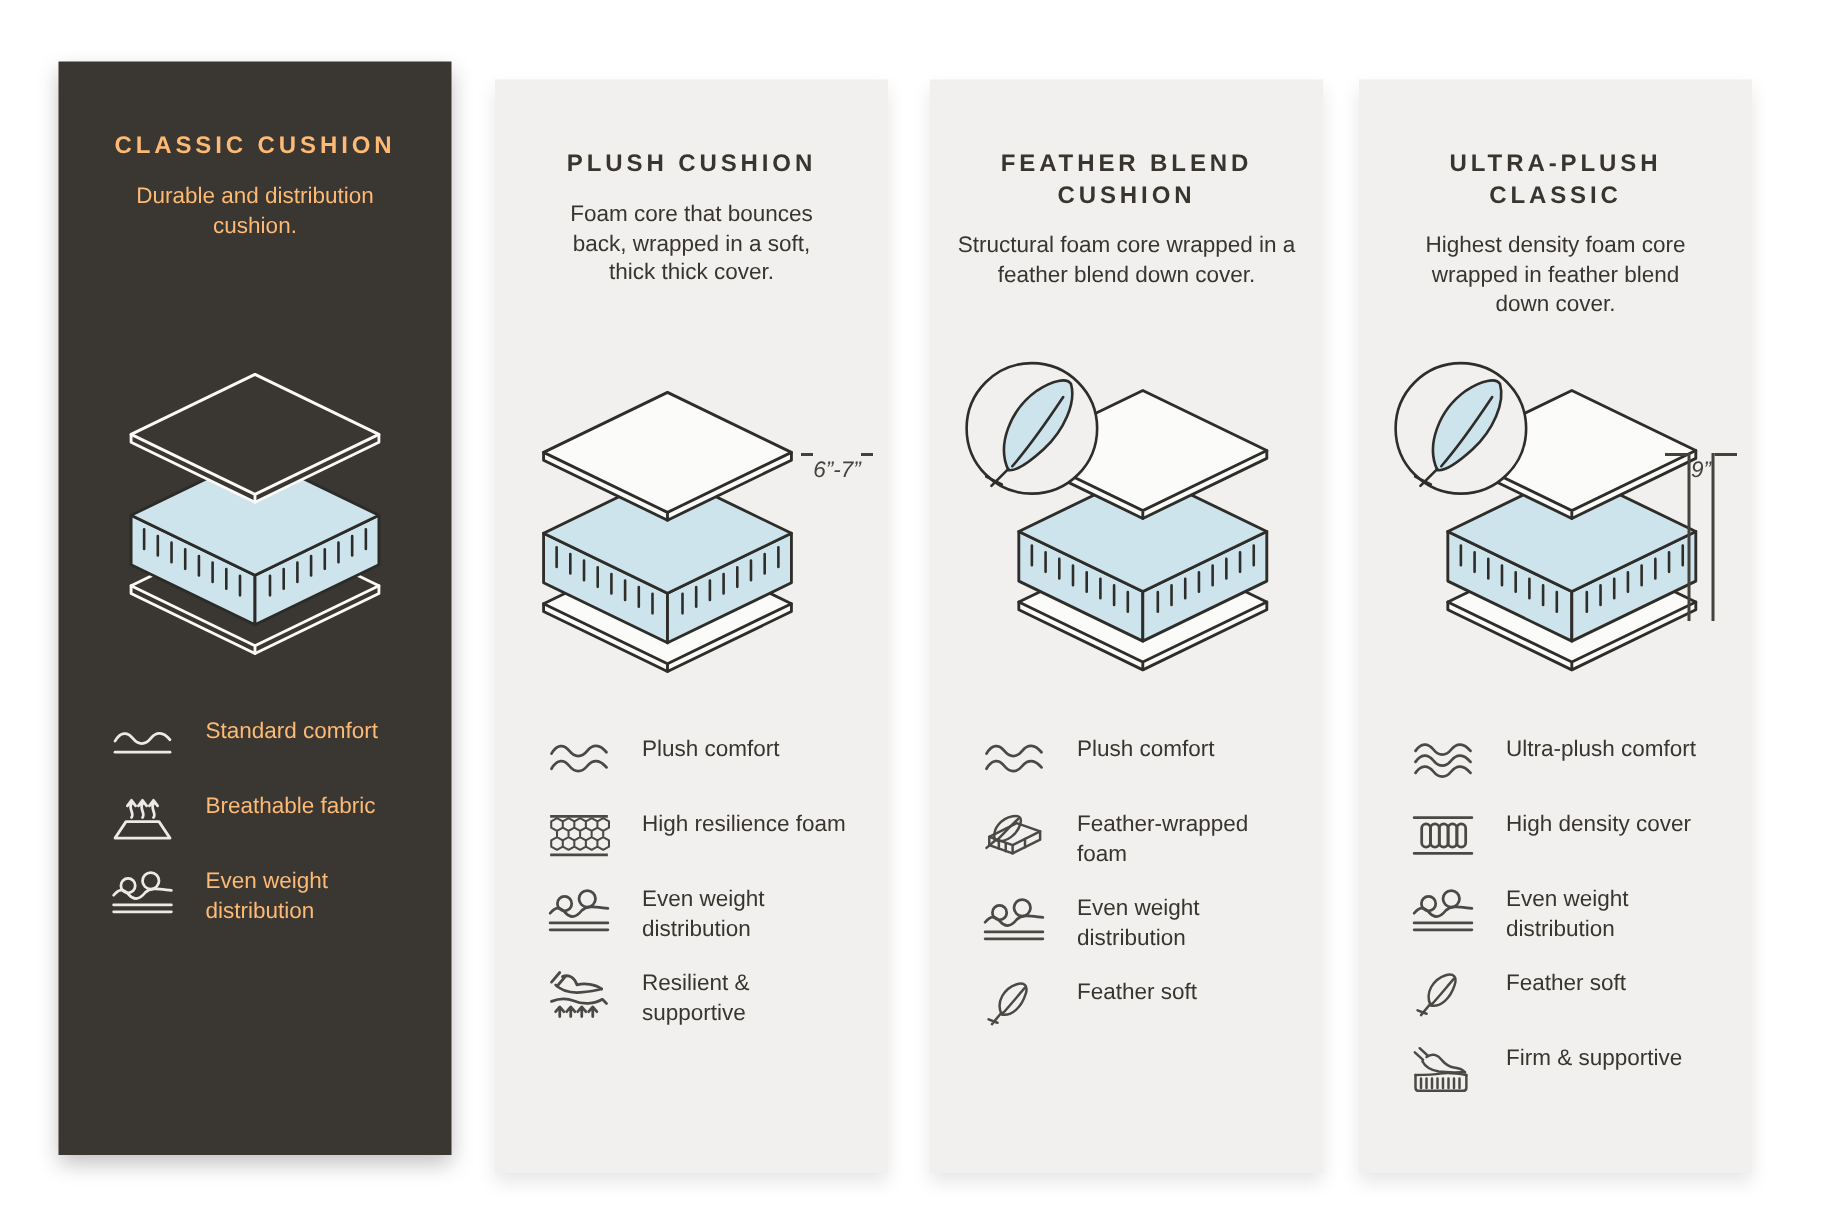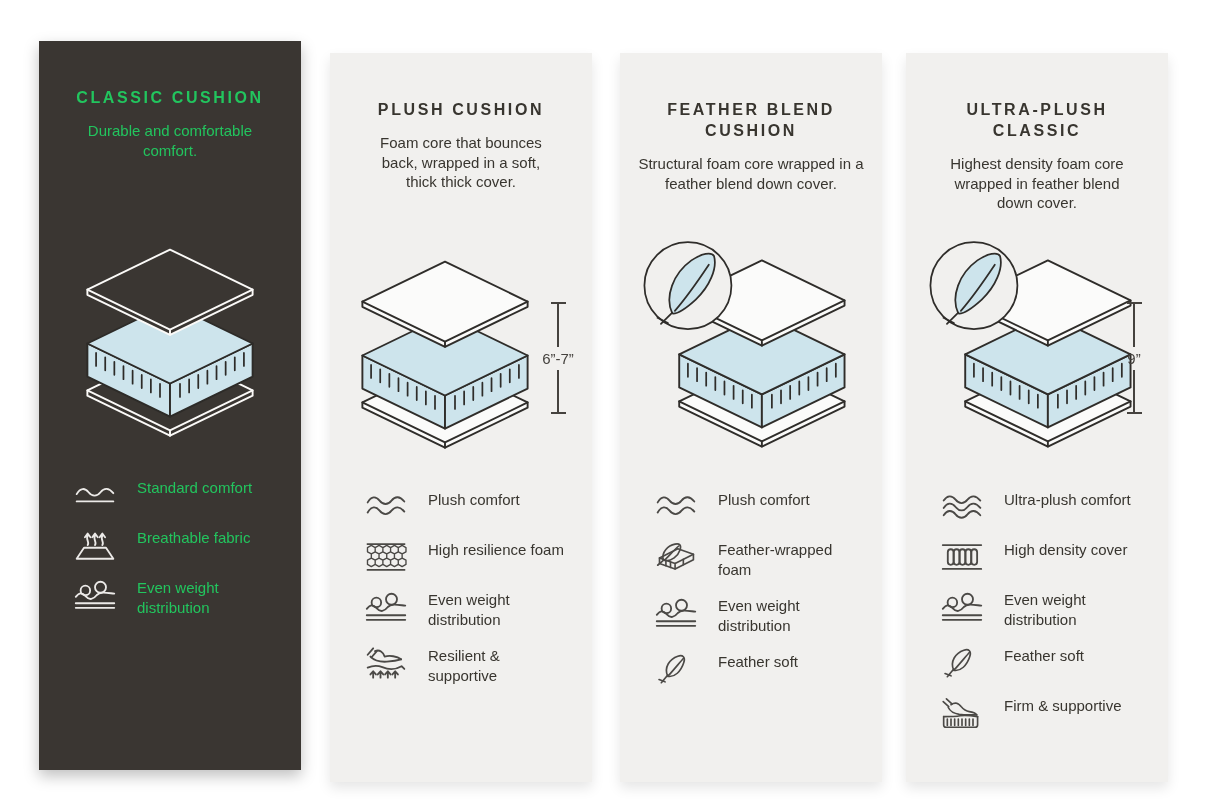--- a/index.html
+++ b/index.html
@@ -1,38 +1,38 @@
 <!DOCTYPE html>
 <html><head>
 <meta charset="utf-8">
 <style>
   html,body{margin:0;padding:0;background:#ffffff;}
   .stage{position:relative;width:1214px;height:810px;background:#ffffff;
          font-family:"Liberation Sans",sans-serif;overflow:hidden;}
   .panel{position:absolute;top:41px;width:262px;height:729px;box-sizing:border-box;}
-  .panel--dark{background:#3a3632;color:#22c55e;box-shadow:0 6px 14px rgba(0,0,0,.25);
+  .panel--dark{background:#3a3632;color:#fdba74;box-shadow:0 6px 14px rgba(0,0,0,.25);
     --plate-fill:#3a3632;--plate-stroke:#fbfaf8;--foam-stroke:#2d2b28;--foam-fill:#cde4ec;
     --icon-stroke:#eceae8;--dim:#f4f3f1;}
   .panel--light{background:#f1f0ee;color:#38352f;box-shadow:0 6px 12px rgba(0,0,0,.10);margin-top:12px;
     --plate-fill:#fbfbfa;--plate-stroke:#2f2d2a;--foam-stroke:#2f2d2a;--foam-fill:#cde4ec;
     --badge-fill:#f1f0ee;--badge-stroke:#2f2d2a;--icon-stroke:#4b4946;--dim:#45423e;}
   .p1{left:39px;} .p2{left:330px;} .p3{left:620px;} .p4{left:906px;}
   .header{position:absolute;top:46px;left:14px;right:14px;text-align:center;}
   .title{font-size:16px;font-weight:700;letter-spacing:2.6px;line-height:21px;margin:0;}
   .desc{margin:13px auto 0;font-size:15px;line-height:19.5px;}
   .p1 .desc{max-width:168px;} .p2 .desc{max-width:188px;}
   .p3 .desc{max-width:230px;} .p4 .desc{max-width:202px;}
   .diagram{position:absolute;top:185px;left:0;right:0;height:256px;
            display:flex;justify-content:flex-start;}
   .stack-svg{display:block;}
   .p1 .stack-svg{margin:20px 0 0 31px;}
   .p2 .stack-svg{margin:20px 0 0 15px;}
   .p3 .stack-svg,.p4 .stack-svg{margin:-2px 0 0 20px;}
   .dim{position:absolute;right:10px;top:64px;height:112px;width:48px;
-       display:flex;flex-direction:column;align-items:center;}
+       display:flex;flex-direction:row;font-style:italic;}
   .dim-cap{width:15px;height:2px;background:var(--dim);}
   .dim-line{width:2px;flex:1;background:var(--dim);}
   .dim-label{font-size:15px;color:var(--dim);padding:3px 0;white-space:nowrap;}
   .features{position:absolute;top:437px;left:34px;right:6px;}
   .feature{display:flex;align-items:flex-start;margin-bottom:16px;}
   .fic{width:44px;height:34px;flex:none;margin-right:20px;}
   .flabel{font-size:15px;line-height:20px;max-width:142px;}
   .defs{position:absolute;width:0;height:0;overflow:hidden;}
 </style>
 </head>
@@ -148,21 +148,21 @@
       </g>
     </symbol>
   </defs>
 </svg>
 
 <div class="stage">
 
   <section class="panel panel--dark p1">
     <div class="header">
       <h2 class="title">CLASSIC CUSHION</h2>
-      <p class="desc">Durable and comfortable comfort.</p>
+      <p class="desc">Durable and distribution cushion.</p>
     </div>
     <div class="diagram">
       <svg class="stack-svg" width="200" height="195" viewBox="0 0 230 224">
         <use href="#cushion-stack-g"></use>
       </svg>
     </div>
     <div class="features">
       <div class="feature">
         <svg class="fic">
             <use href="#icon-wave-1"></use>

